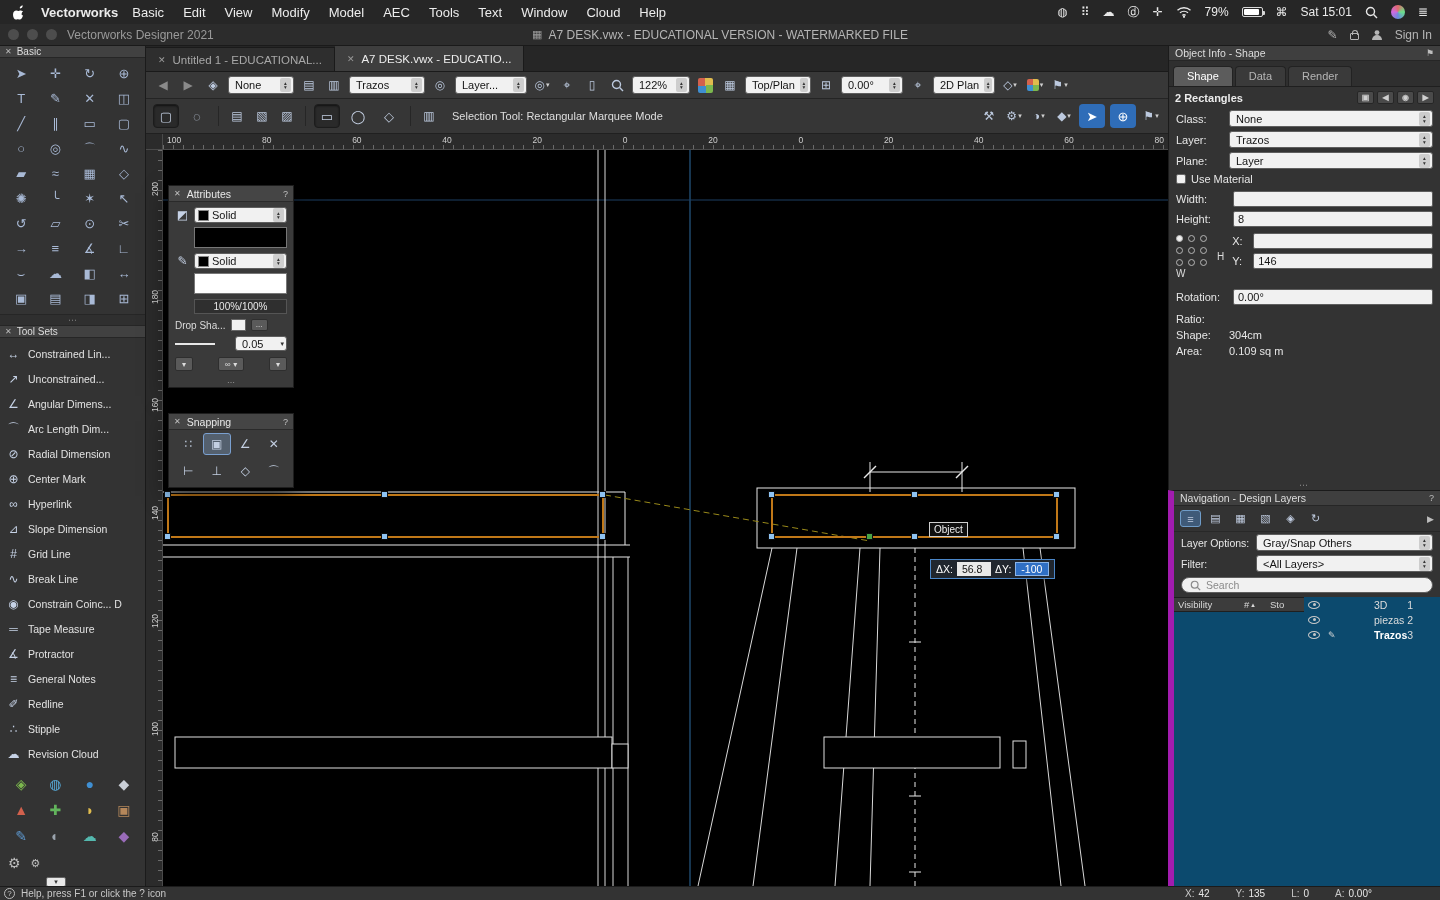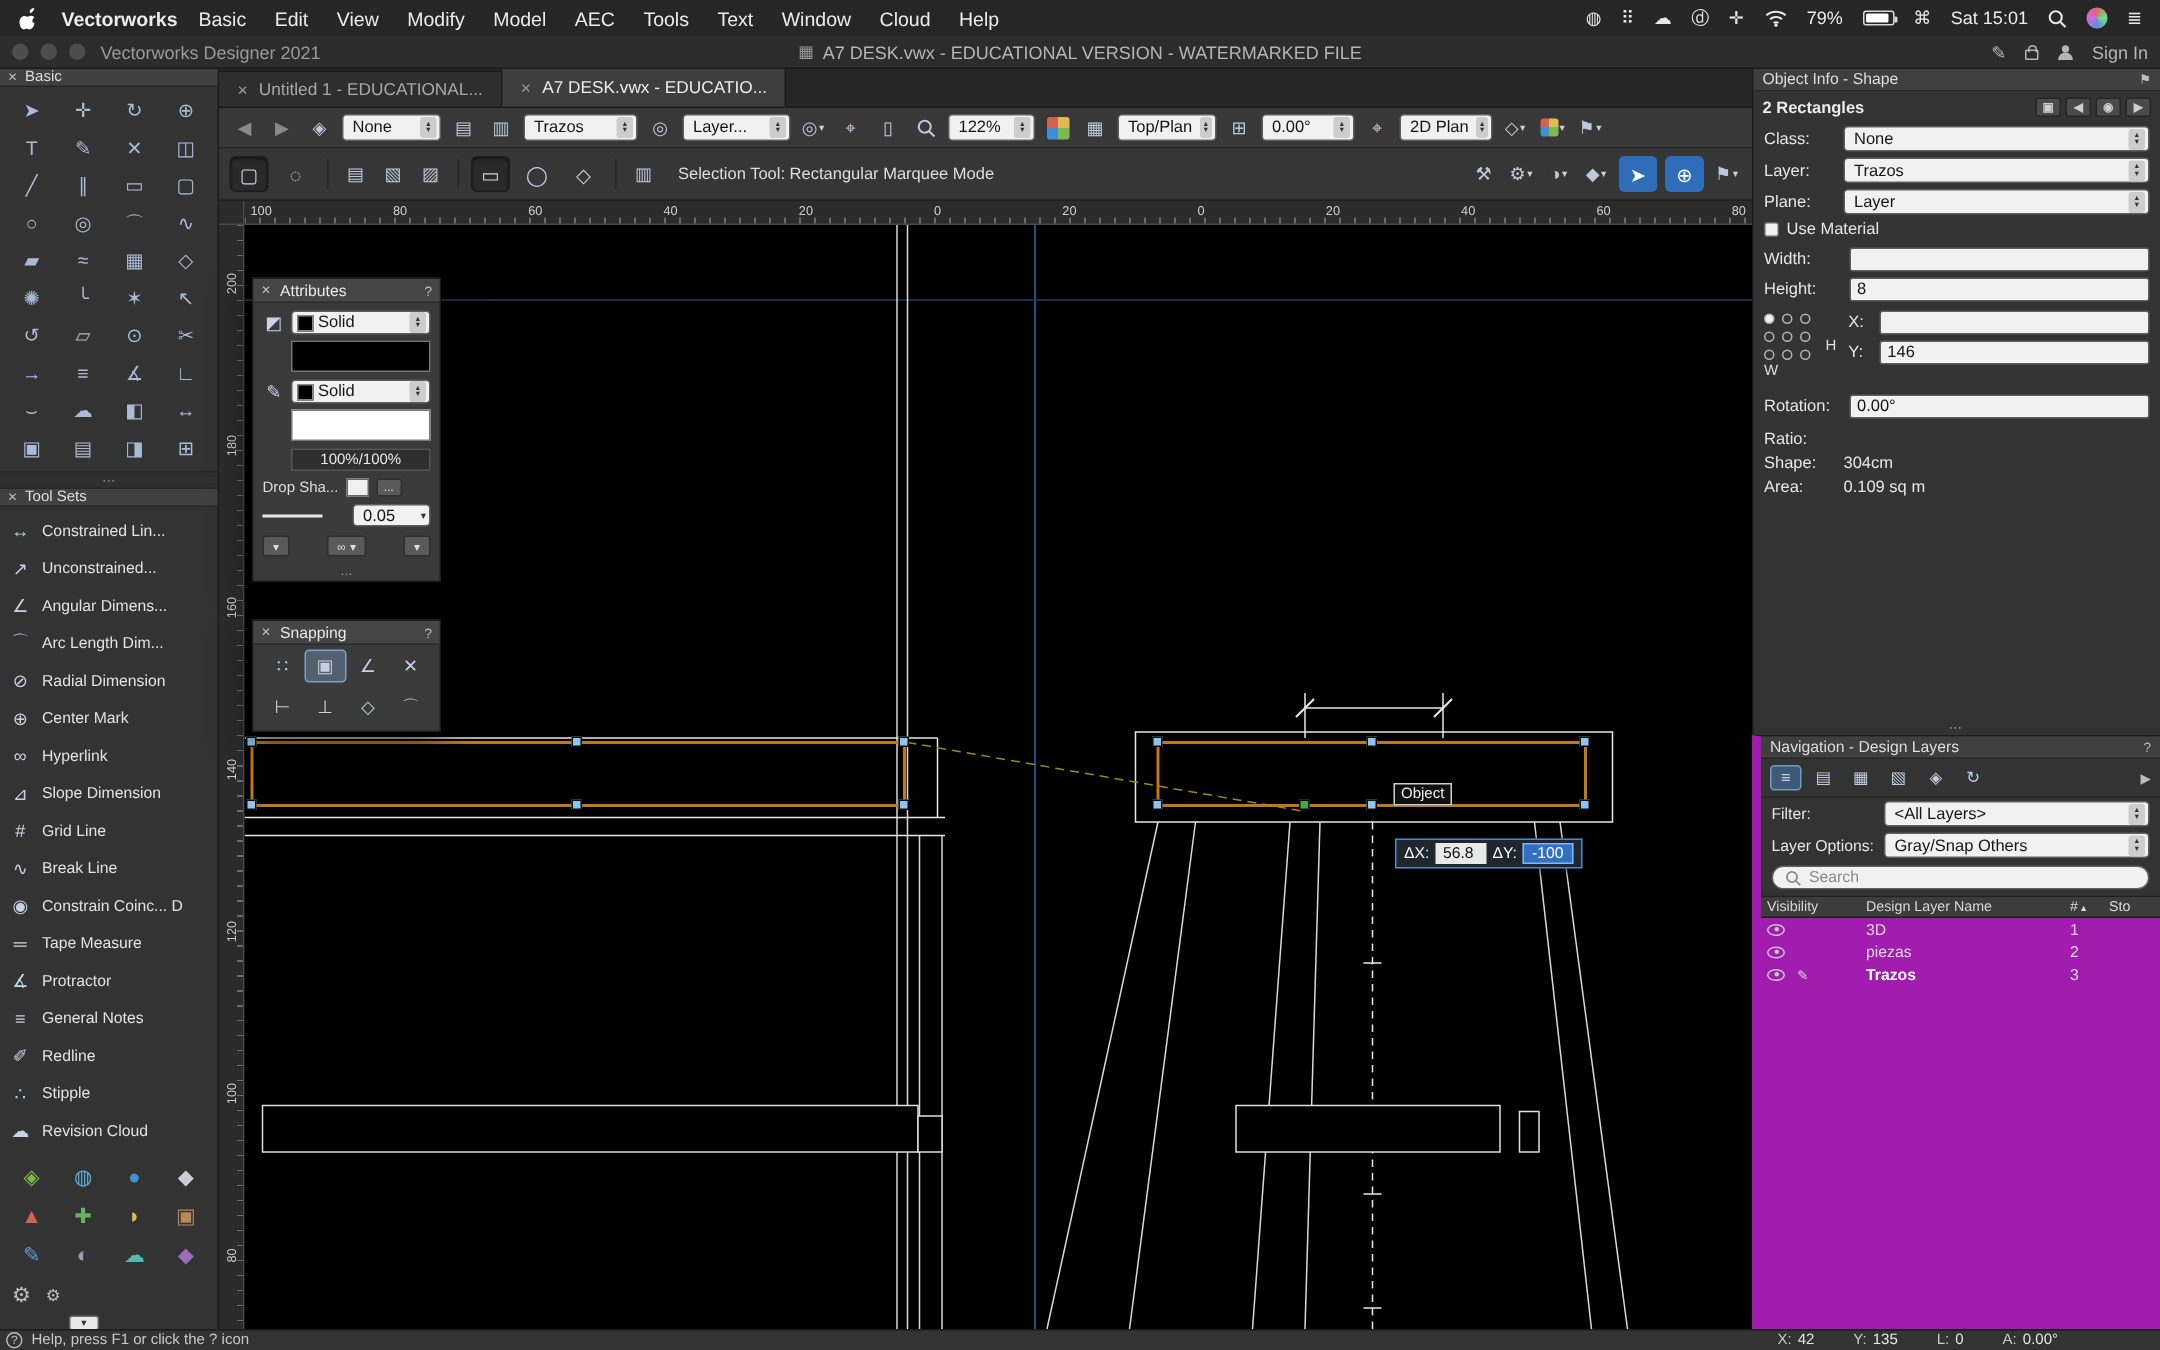--- a/index.html
+++ b/index.html
@@ -130,21 +130,21 @@
 .oi-dots{color:#9a9a9a;text-align:center;font-size:9px;letter-spacing:2px;margin-top:auto}
 
 #navigation{position:absolute;left:1168px;top:490px;width:272px;height:396px;background:#333;border-left:6px solid #a21caf;border-top:1px solid #1b1b1b;display:flex;flex-direction:column}
 #nav-icons{display:flex;align-items:center;gap:4px;padding:4px 6px;border-bottom:1px solid #282828}
 .nav-ib{width:21px;height:17px;display:flex;align-items:center;justify-content:center;color:#c0cce0;font-size:11px;border-radius:3px;border:1px solid transparent}
 .nav-ib.active{background:#3f5a78;border-color:#6f9cc8}
 #nav-icons .fl{margin-left:auto;color:#bdbdbd;font-size:9px}
 .nav-row{display:flex;align-items:center;gap:5px;padding:2px 7px;color:#e6e6e6;font-size:10.5px}
 .nav-row .lab{flex:0 0 70px}
 .search{margin:3px 7px 4px;background:#f1f1f1;border:1px solid #5e5e5e;border-radius:9px;height:16px;display:flex;align-items:center;gap:5px;padding:0 8px;color:#8a8a8a;font-size:10.5px}
-#nav-table{flex:1;display:flex;flex-direction:column;background:#a21caf}
+#nav-table{flex:1;display:flex;flex-direction:row;background:#0c4a6e}
 .nt-head{display:grid;grid-template-columns:66px 1fr 26px 30px;background:#3c3c3c;border-top:1px solid #1f1f1f;border-bottom:1px solid #1f1f1f;color:#d8d8d8;font-size:9.5px;height:15px;align-items:center;padding:0 4px}
 .nt-head .col{display:flex;align-items:center;gap:2px;overflow:hidden;white-space:nowrap}
 .layer-row{display:grid;grid-template-columns:66px 1fr 26px 30px;align-items:center;height:15px;color:#dcdcdc;font-size:10.5px;padding:0 4px}
 .layer-row .viscell{display:flex;align-items:center;gap:8px}
 .layer-row .pencil{visibility:hidden;color:#d8d8d8;font-size:9px}
 .layer-row.active .pencil{visibility:visible}
 .layer-row.active .lname{font-weight:bold;color:#fff}
 .eye{position:relative;width:12px;height:8px;border:1px solid #c8c8c8;border-radius:50%;display:inline-block}
 .eye::after{content:"";position:absolute;left:50%;top:50%;width:3px;height:3px;margin:-1.5px 0 0 -1.5px;background:#c8c8c8;border-radius:50%}
 
@@ -713,20 +713,26 @@
         <span class="snap-btn">◇</span>
         <span class="snap-btn">⌒</span>
       </div>
   </div>
 
   <div id="object-info">
     <div class="rp-head">
       <span>Object Info - Shape</span>
       <span class="fl">⚑</span>
     </div>
+    <div id="oi-tabs">
+
+    <span class="oi-tab active">Shape</span>
+        <span class="oi-tab">Data</span>
+        <span class="oi-tab">Render</span>
+      </div>
     <div id="oi-summary">
       <span>2 Rectangles</span>
       <span class="sp"></span>
       <span class="sm-btn">▣</span>
       <span class="sm-btn">◀</span>
       <span class="sm-btn">◉</span>
       <span class="sm-btn">▶</span>
     </div>
     <div class="oi-row">
       <span class="lab">Class:</span>
@@ -823,33 +829,33 @@
     <div id="nav-icons">
       <span class="nav-ib active">≡</span>
       <span class="nav-ib">▤</span>
       <span class="nav-ib">▦</span>
       <span class="nav-ib">▧</span>
       <span class="nav-ib">◈</span>
       <span class="nav-ib">↻</span>
       <span class="fl">▶</span>
     </div>
     <div class="nav-row">
-      <span class="lab">Filter:</span>
+      <span class="lab">Layer Options:</span>
       <div class="dd flex1">
-        <span class="lbl">&lt;All Layers&gt;</span>
+        <span class="lbl">Gray/Snap Others</span>
         <span class="stp" style="margin-left:auto">
             <span>▴</span>
             <span>▾</span>
           </span>
       </div>
     </div>
     <div class="nav-row">
-      <span class="lab">Layer Options:</span>
+      <span class="lab">Filter:</span>
       <div class="dd flex1">
-        <span class="lbl">Gray/Snap Others</span>
+        <span class="lbl">&lt;All Layers&gt;</span>
         <span class="stp" style="margin-left:auto">
             <span>▴</span>
             <span>▾</span>
           </span>
       </div>
     </div>
     <div class="search">
       <svg class="inline" width="11" height="11" viewBox="0 0 13 13">
           <circle cx="5.5" cy="5.5" r="4" stroke="#8a8a8a" stroke-width="1.4" fill="none"></circle>
           <line x1="8.6" y1="8.6" x2="12" y2="12" stroke="#8a8a8a" stroke-width="1.4"></line>

